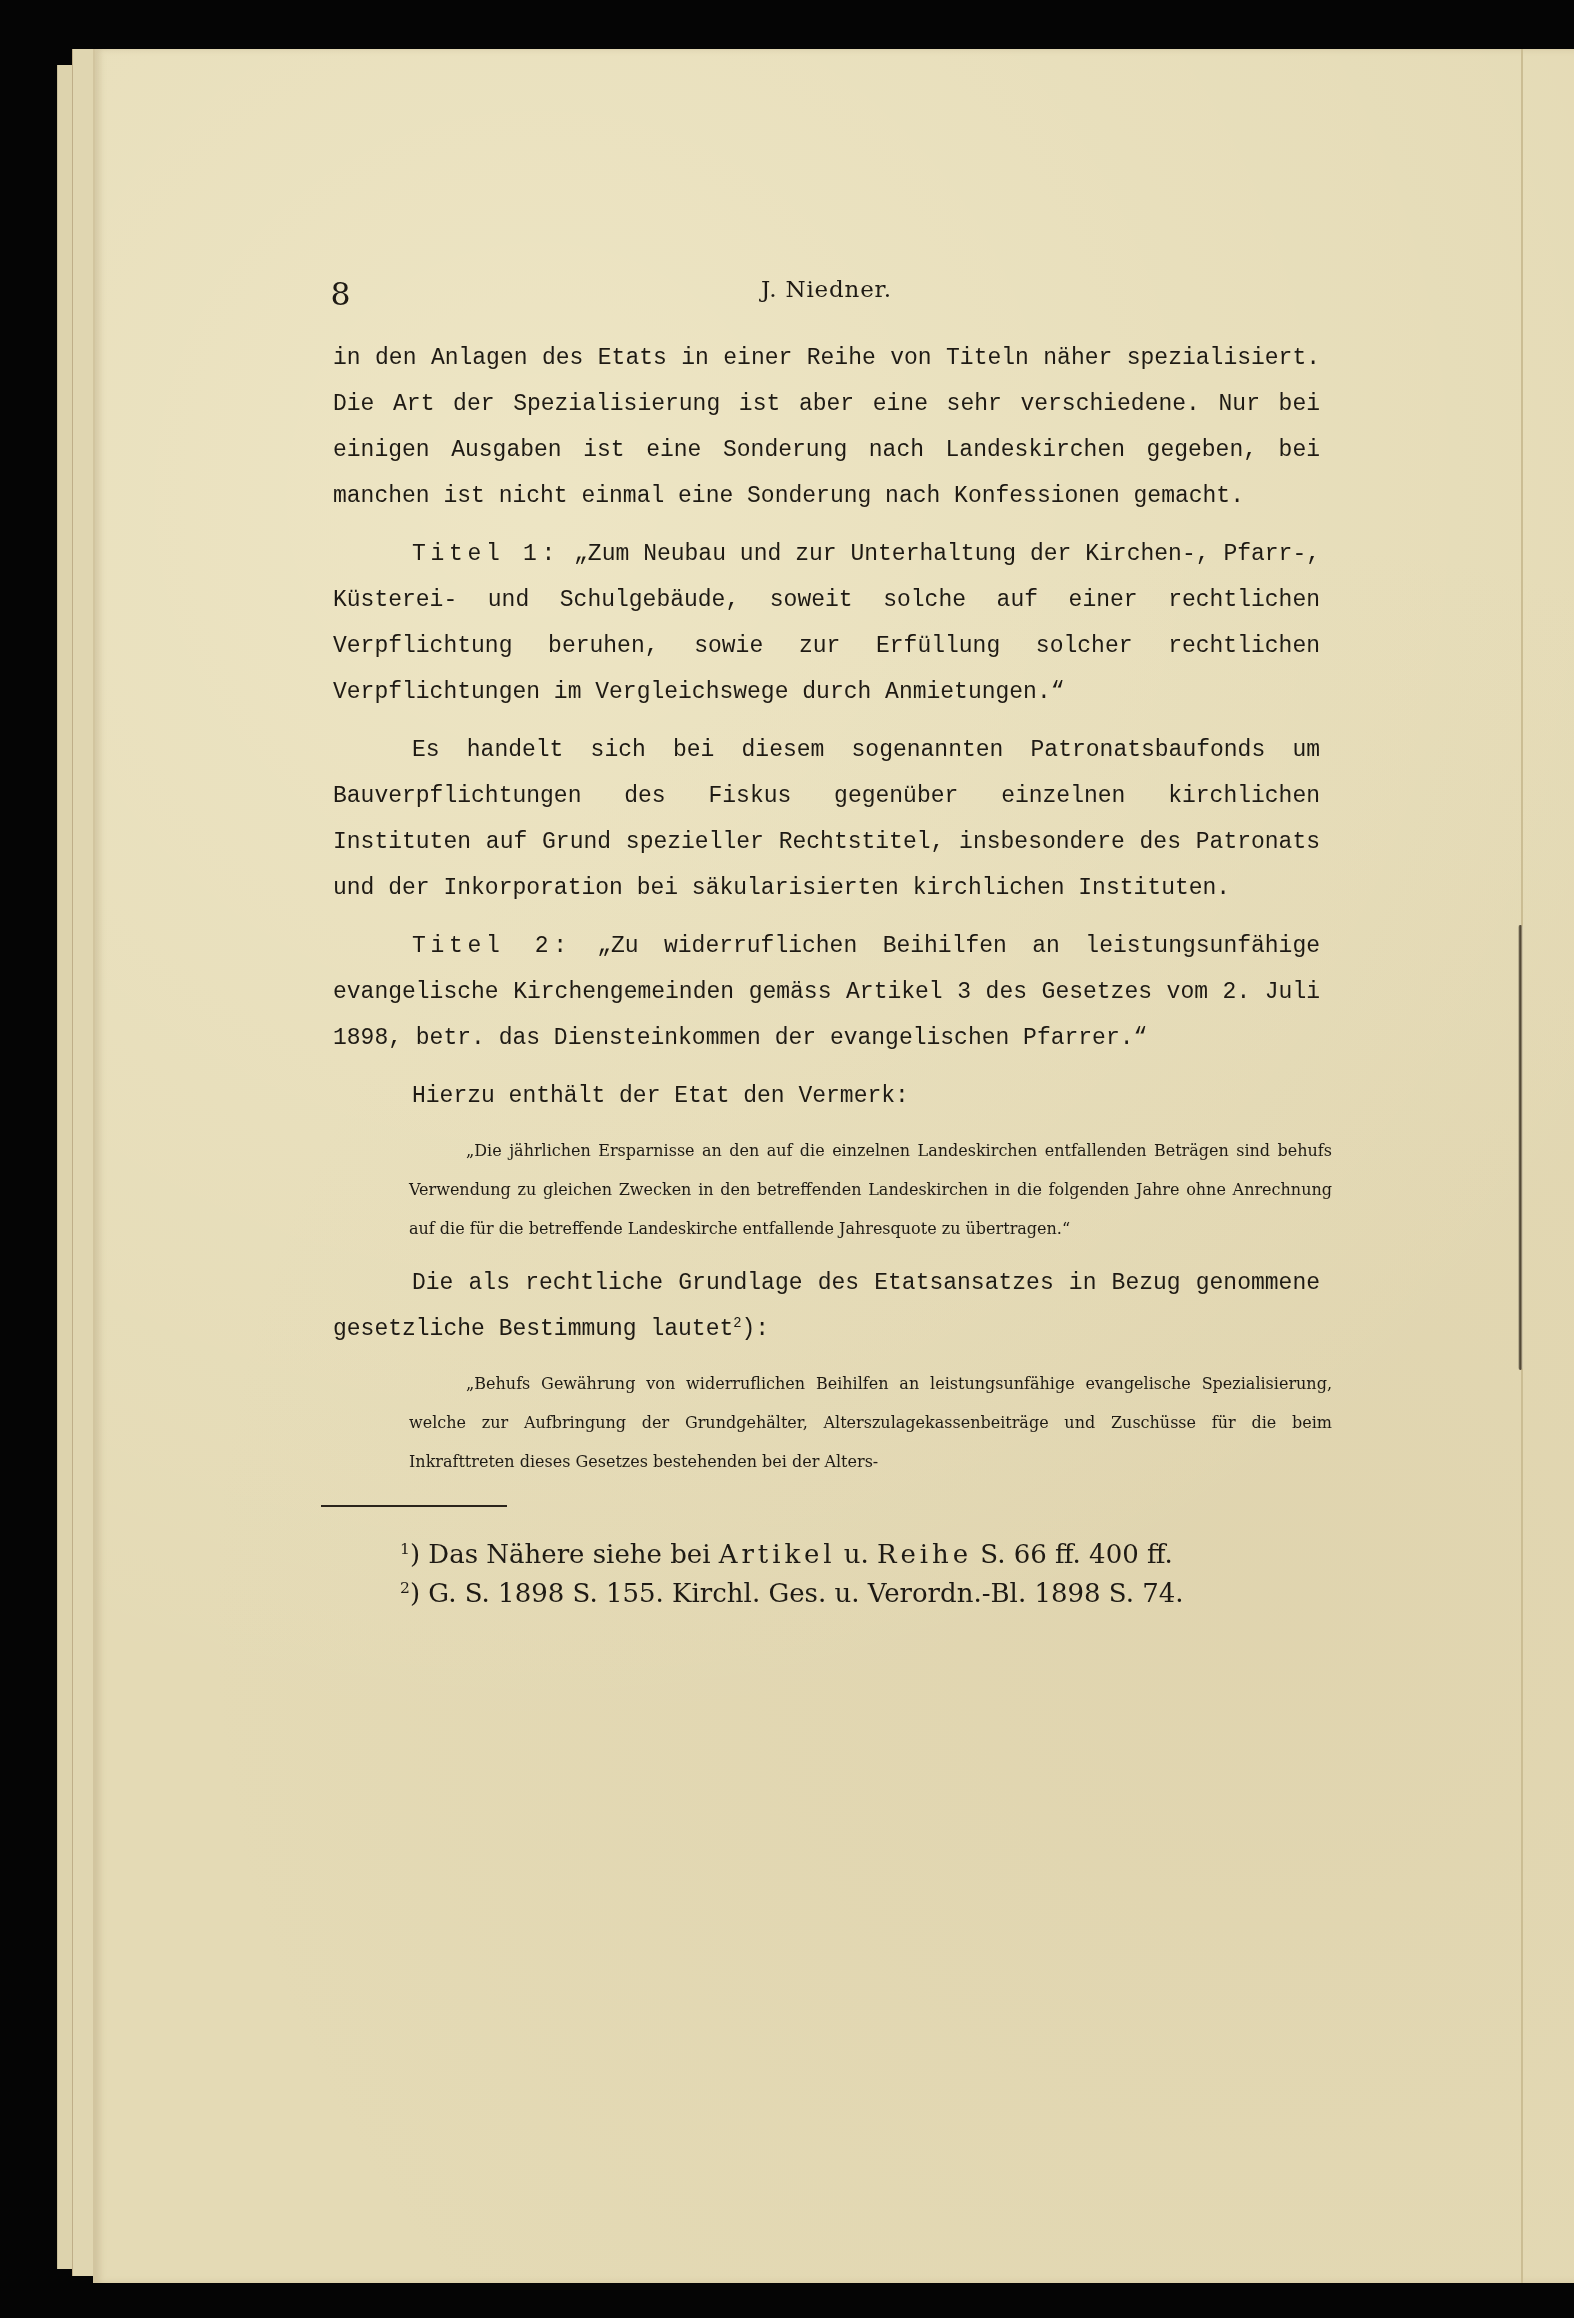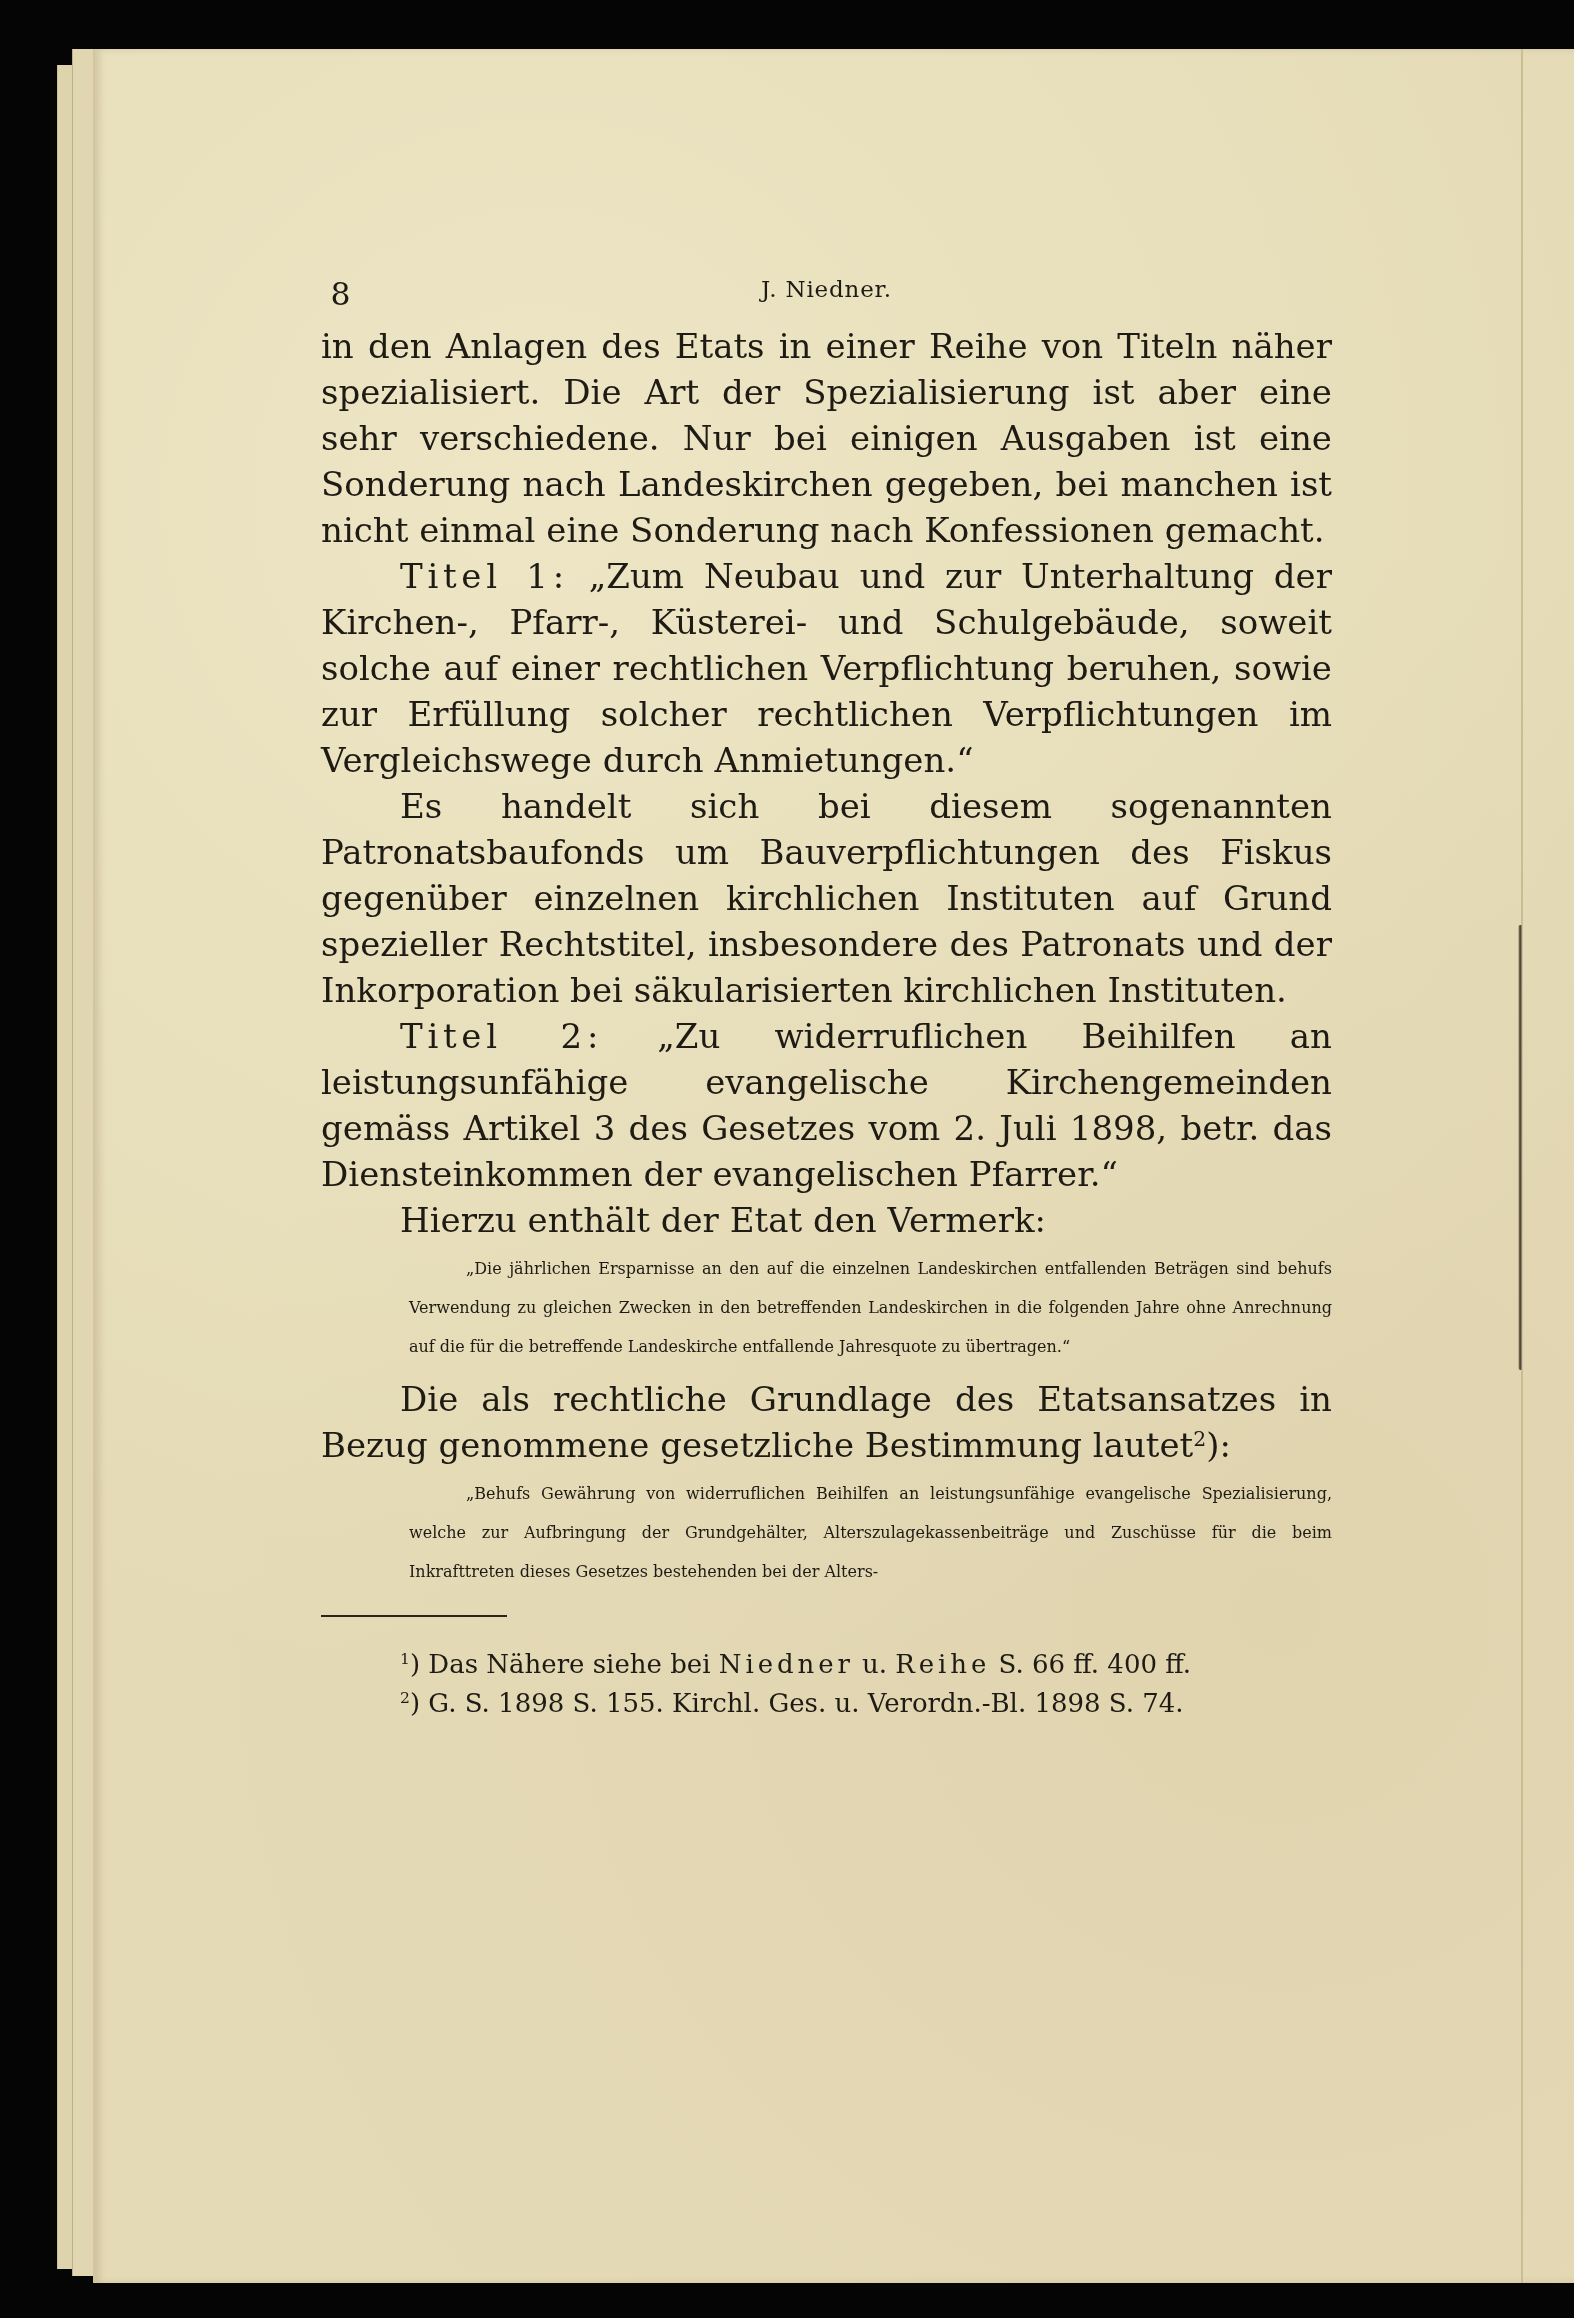--- a/index.html
+++ b/index.html
@@ -48,24 +48,25 @@
     left: 321px; top: 260px; width: 1011px;
     color: #1e1a14;
   }
   .header {
     position: relative; height: 63px;
     font-size: 27px;
   }
   .page-number { position: absolute; left: 9.4px; top: 15.7px; font-size: 31.5px; }
   .running-head { position: absolute; left: 0; right: 0; top: 15.7px; text-align: center; font-size: 23px; letter-spacing: 0.8px; }
   .para {
-    font-size: 34px;
+    font-size: 23px;
     line-height: 46px;
     text-align: justify;
-    margin: 0;
+    margin: 12px;
+    font-family: Liberation Mono, monospace;
   }
   .para.indent { text-indent: 79px; }
   .para .sp { letter-spacing: 4.7px; }
   .quote {
     font-size: 16px;
     line-height: 39px;
     text-align: justify;
     margin: 6.3px 0 9.4px 88px;
     text-indent: 57px;
   }
@@ -107,17 +108,17 @@
   <p class="para indent">Hierzu enthält der Etat den Vermerk:</p>
 
   <p class="quote">„Die jährlichen Ersparnisse an den auf die einzelnen Landeskirchen entfallenden Beträgen sind behufs Verwendung zu gleichen Zwecken in den betreffenden Landeskirchen in die folgenden Jahre ohne Anrechnung auf die für die betreffende Landeskirche entfallende Jahresquote zu übertragen.“</p>
 
   <p class="para indent"><span>Die als rechtliche Grundlage des Etatsansatzes in Bezug genommene gesetzliche Bestimmung lautet</span><sup>2</sup><span>):</span></p>
 
   <p class="quote">„Behufs Gewährung von widerruflichen Beihilfen an leistungsunfähige evangelische Spezialisierung, welche zur Aufbringung der Grundgehälter, Alterszulagekassenbeiträge und Zuschüsse für die beim Inkrafttreten dieses Gesetzes bestehenden bei der Alters-</p>
 
   <div class="rule"></div>
 
-  <div class="footnote"><sup>1</sup><span>) Das Nähere siehe bei </span><span class="sp">Niedner</span><span> u. </span><span class="sp">Reihe</span><span> S. 66 ff. 400 ff.</span></div>
+  <div class="footnote"><sup>1</sup><span>) Das Nähere siehe bei </span><span class="sp">Artikel</span><span> u. </span><span class="sp">Reihe</span><span> S. 66 ff. 400 ff.</span></div>
 
   <div class="footnote"><sup>2</sup><span>) G. S. 1898 S. 155. Kirchl. Ges. u. Verordn.-Bl. 1898 S. 74.</span></div>
 </div>
 
 
 </body></html>

